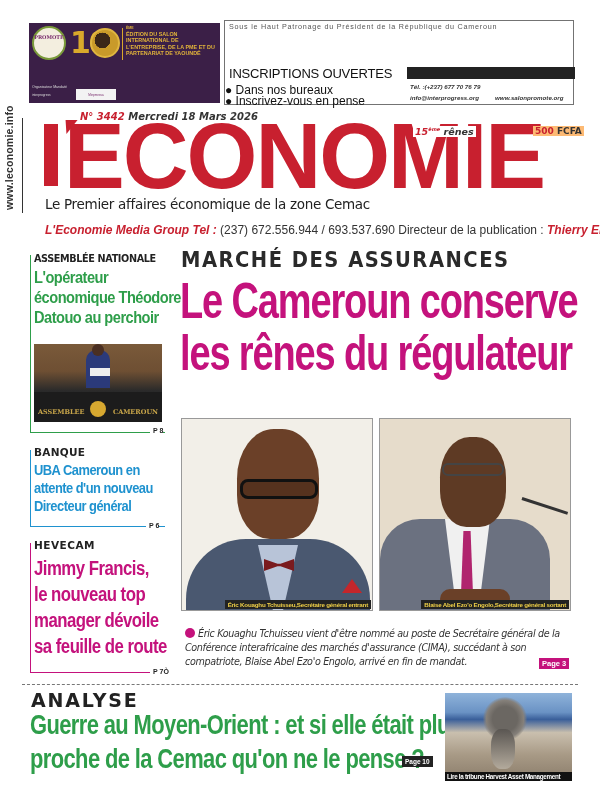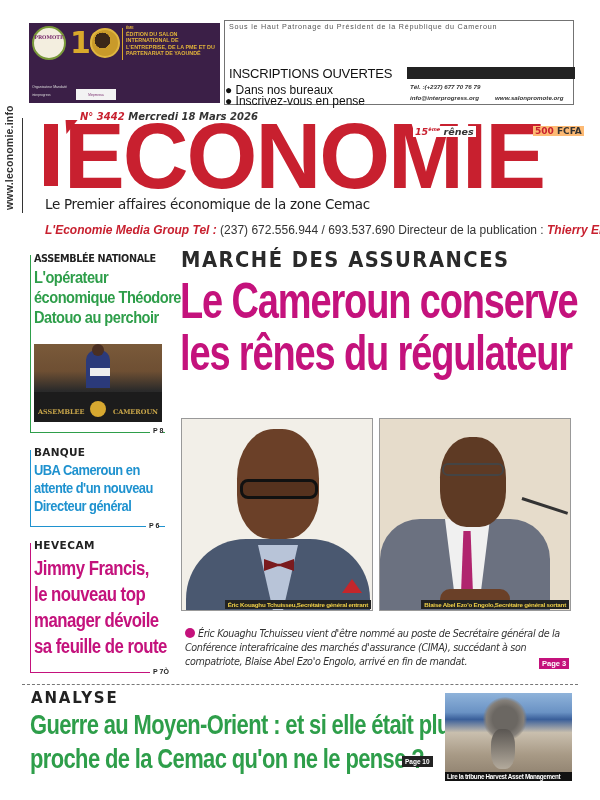--- a/index.html
+++ b/index.html
@@ -211,21 +211,21 @@
     position: absolute; left: 539px; top: 658px; background: #c4127c; color: #fff; font-size: 7.5px; font-weight: bold;
     padding: 1px 3px; white-space: nowrap; text-align: center;
   }
   .dash-sep {
     position: absolute; left: 22px; top: 684px; width: 556px; border-top: 1px dashed #777;
   }
 
   
   .an2-kicker {
     position: absolute; left: 31px; top: 689px; font-family: "DejaVu Sans", sans-serif; font-weight: bold;
-    font-size: 15px; letter-spacing: 1.8px; color: #222; white-space: nowrap;
+    font-size: 19px; letter-spacing: 1.8px; color: #222; white-space: nowrap;
   }
   .an2-head {
     position: absolute; left: 30px; top: 707px; font-family: "Liberation Sans", sans-serif; font-weight: bold;
     font-size: 28.5px; line-height: 34px; color: #2e9e4a; white-space: nowrap; letter-spacing: -0.8px;
     transform: scaleX(0.77); transform-origin: left top;
   }
   .an2-page {
     position: absolute; left: 402px; top: 756px; background: #222; color: #fff; font-size: 6.5px; font-weight: bold; padding: 2px 3px;
   }
   .war-img {

